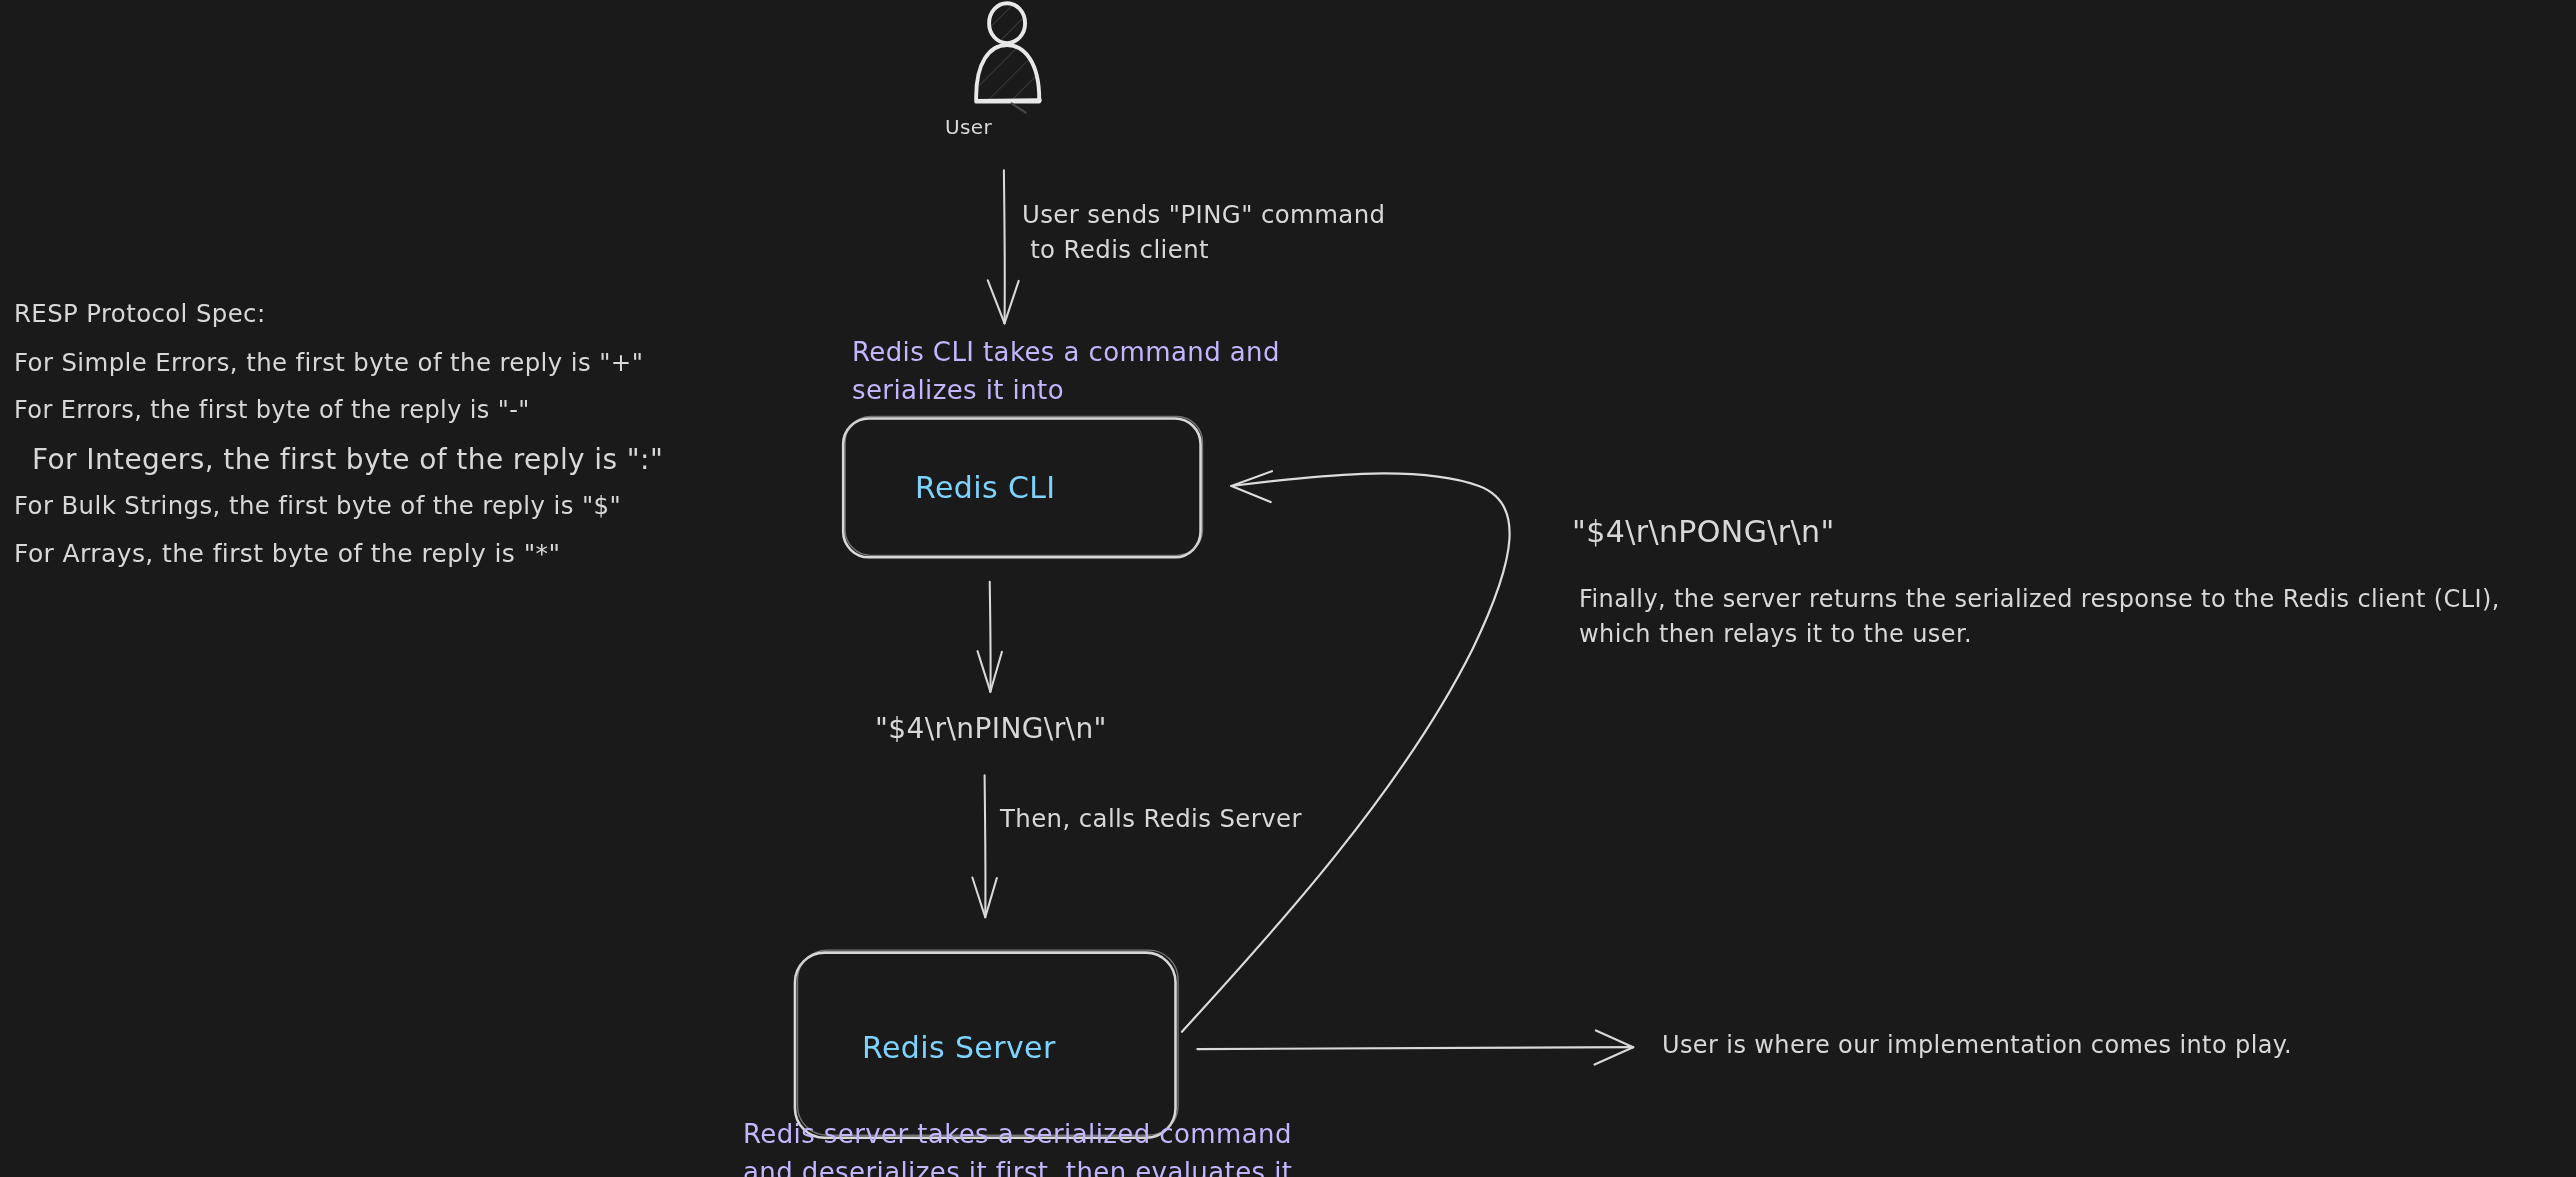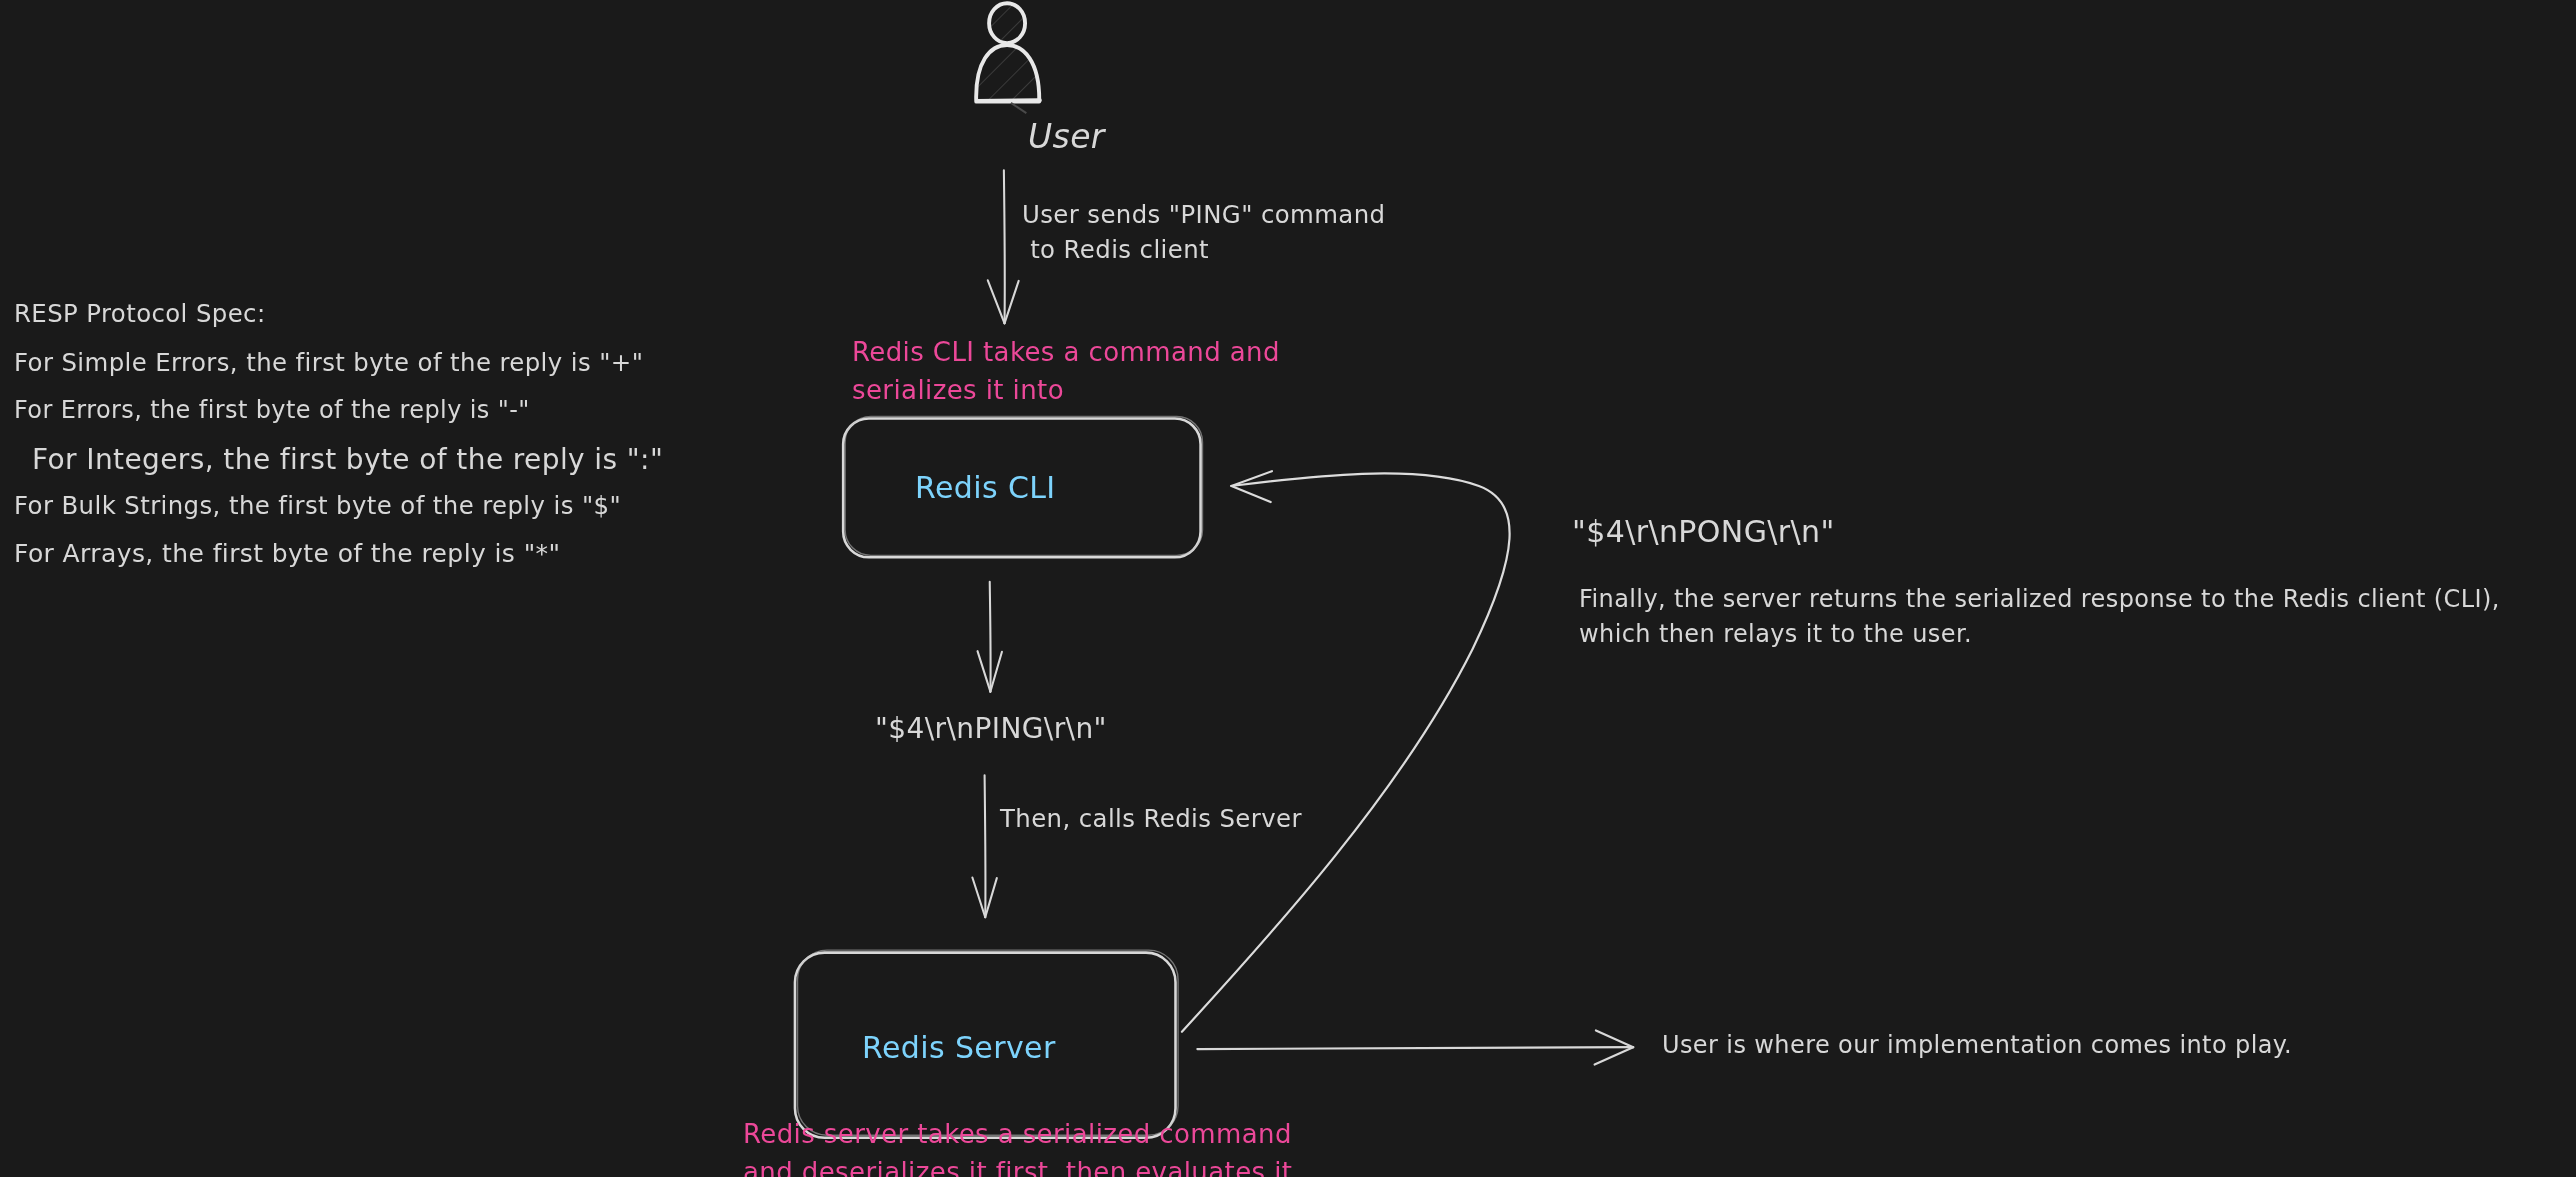--- a/index.html
+++ b/index.html
@@ -27,33 +27,33 @@
     pointer-events: none;
   }
   .txt {
     position: absolute;
     white-space: pre;
     font-family: "DejaVu Sans", sans-serif;
     letter-spacing: 0.4px;
     line-height: 1.45;
   }
   .white  { color: #d8d8d8; }
-  .salmon { color: #ec4899; }
+  .salmon { color: #c4b5fd; }
   .orange { color: #7dd3fc; }
 
   
   #spec-title { left: 14px; top: 296px;  font-size: 24.4px; }
   #spec-l0    { left: 14px; top: 345px;  font-size: 24.4px; }
   #spec-l1    { left: 14px; top: 393px;  font-size: 24px; }
   #spec-l2    { left: 14px; top: 440px;  font-size: 28px; margin-left: 18px; }
   #spec-l3    { left: 14px; top: 488px;  font-size: 24.4px; }
   #spec-l4    { left: 14px; top: 536px;  font-size: 25px; }
 
   
-  #user-label { left: 1028px; top: 113px; font-size: 33px; font-style: italic; }
+  #user-label { left: 945px; top: 113px; font-size: 20px; }
 
   
   #edge-user  { left: 1022px; top: 197px;  font-size: 24.4px; }
   #cli-note   { left: 852px; top: 334px;  font-size: 26px; }
   #cli-title  { left: 915px; top: 466px;  font-size: 30px; }
   #ping-blob  { left: 875px; top: 709px; font-size: 28px; }
   #edge-srv   { left: 1000px; top: 801px; font-size: 24.4px; }
   #srv-title  { left: 862px; top: 1026px; font-size: 30px; }
   #srv-note   { left: 743px; top: 1116px; font-size: 26px; }
 

